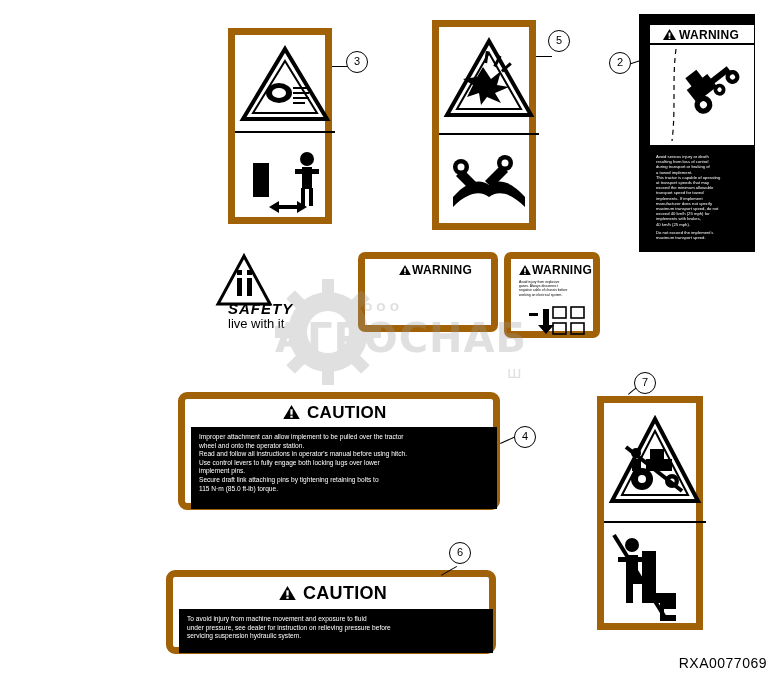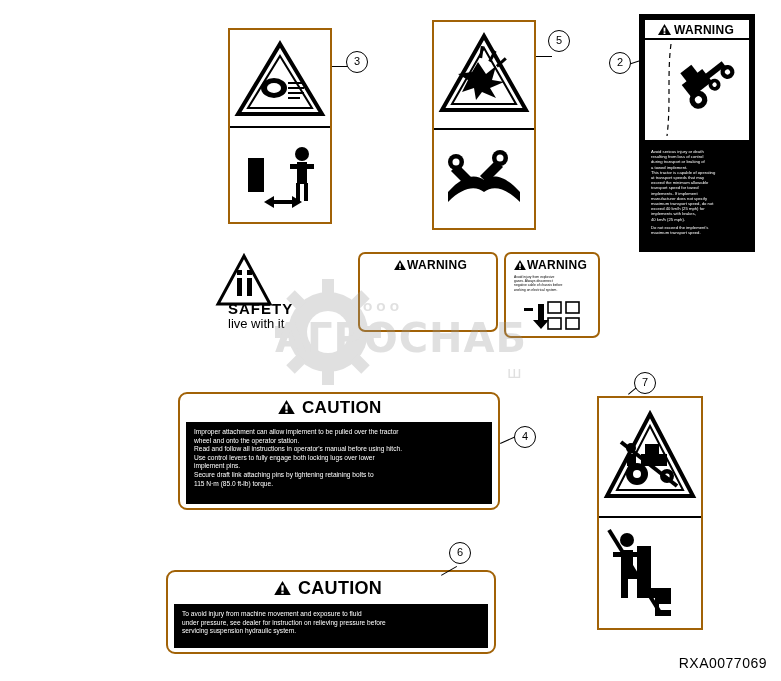--- a/index.html
+++ b/index.html
@@ -17,21 +17,21 @@
   #stage {
     position: relative;
     width: 781px;
     height: 681px;
   }
   .abs { position: absolute; }
 
   
   .plate {
     background: #ffffff;
-    border: 2px solid #a16207;
+    border: 7px solid #a16207;
     box-sizing: border-box;
   }
   .plate-inner-rule {
     border-top: 2px solid #000;
   }
 
   
   .callout {
     width: 20px;
     height: 20px;
@@ -234,21 +234,21 @@
   <div class="abs callout" style="left:609px; top:52px;">2</div>
 
   <div class="abs" style="left:214px; top:250px; width:90px; height:82px;">
     <svg width="90" height="82" viewBox="0 0 90 82">
       <polygon points="30,6 56,54 4,54" fill="none" stroke="#000" stroke-width="3"></polygon>
       <rect x="23" y="20" width="5" height="5" fill="#000"></rect>
       <rect x="23" y="28" width="5" height="18" fill="#000"></rect>
       <rect x="33" y="20" width="5" height="5" fill="#000"></rect>
       <rect x="33" y="28" width="5" height="18" fill="#000"></rect>
     </svg>
-    <div class="abs" style="left:14px; top:50px; font-size:15px; font-weight:bold; letter-spacing:1px; color:#000;">SAFETY</div>
+    <div class="abs" style="left:14px; top:50px; font-size:15px; font-weight:bold; letter-spacing:1px; color:#000;font-style:italic;">SAFETY</div>
     <div class="abs" style="left:14px; top:66px; font-size:13px; color:#000;">live with it</div>
   </div>
 
   <div class="abs plate" style="left:358px; top:252px; width:140px; height:80px; border-radius:7px;">
     <div class="abs" style="left:0; top:3px; width:136px; height:16px;">
       <svg class="abs" width="12" height="10" viewBox="0 0 13 11" style="left:34px; top:3px;">
         <polygon points="6.5,0 13,11 0,11" fill="#000"></polygon>
         <rect x="5.6" y="3.6" width="1.8" height="4" fill="#fff"></rect>
         <rect x="5.6" y="8.4" width="1.8" height="1.6" fill="#fff"></rect>
       </svg>

